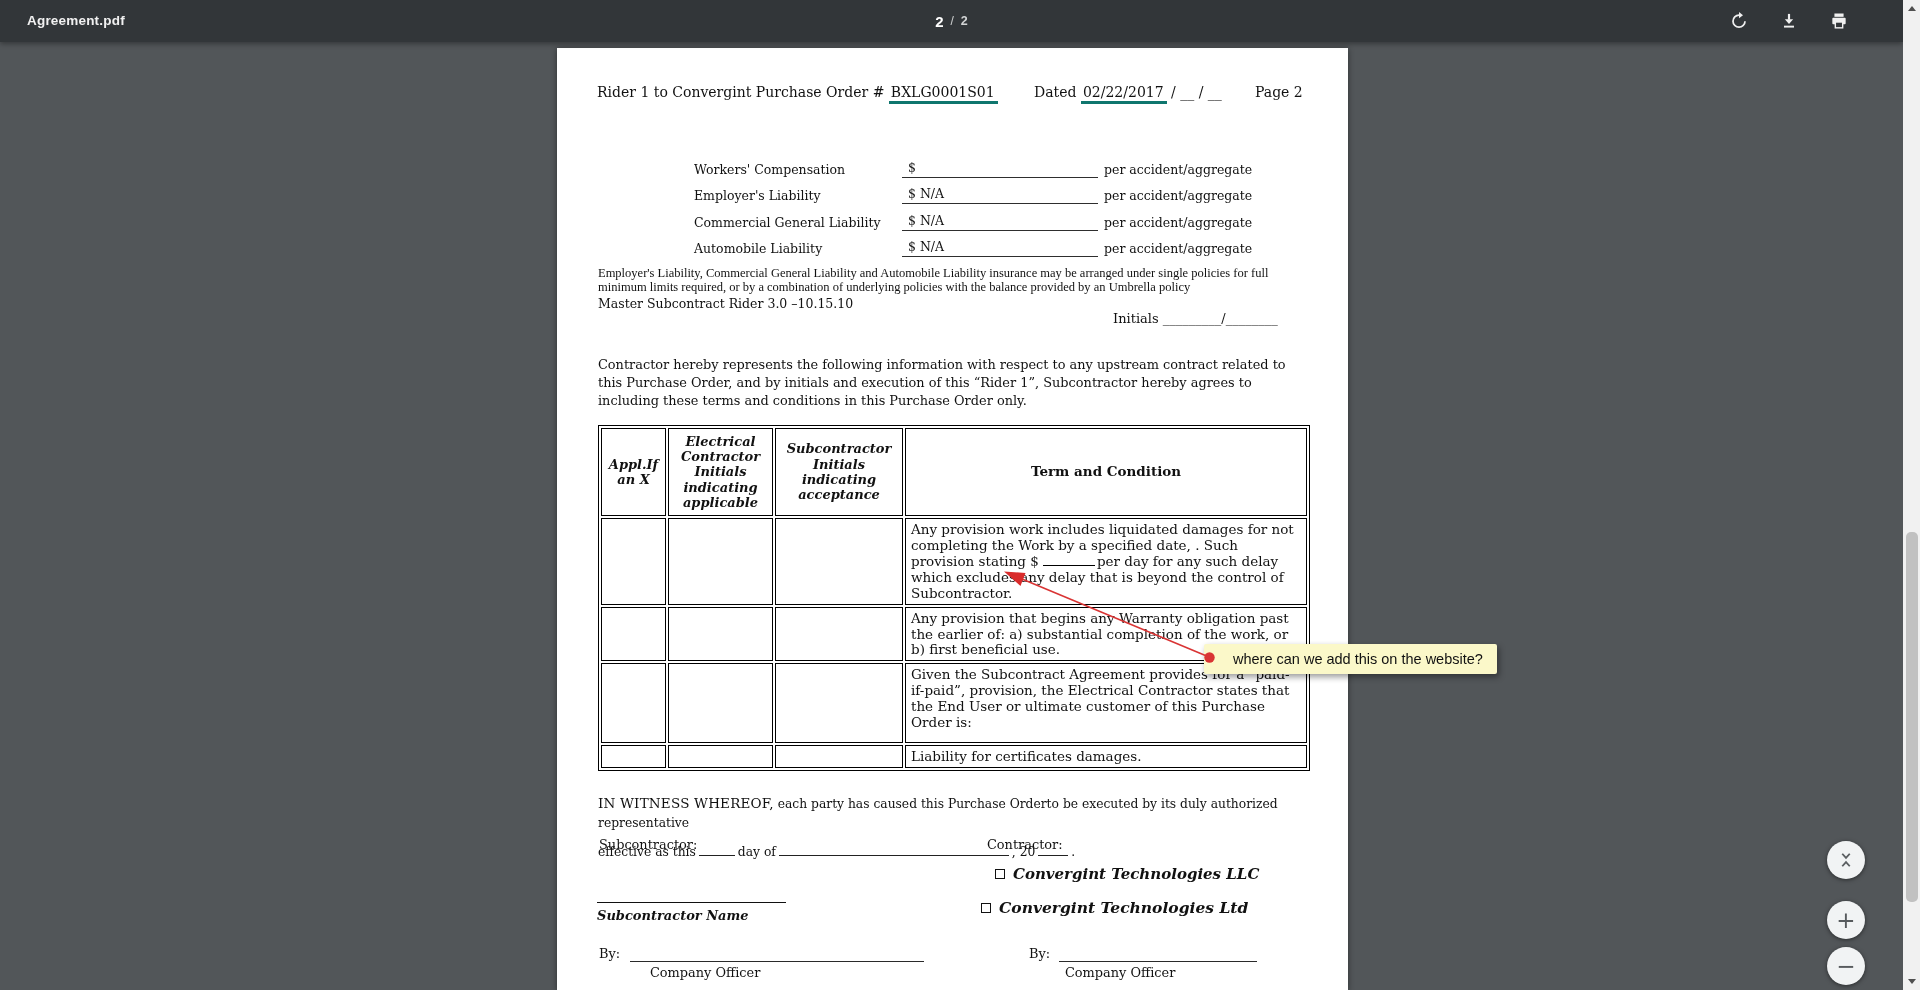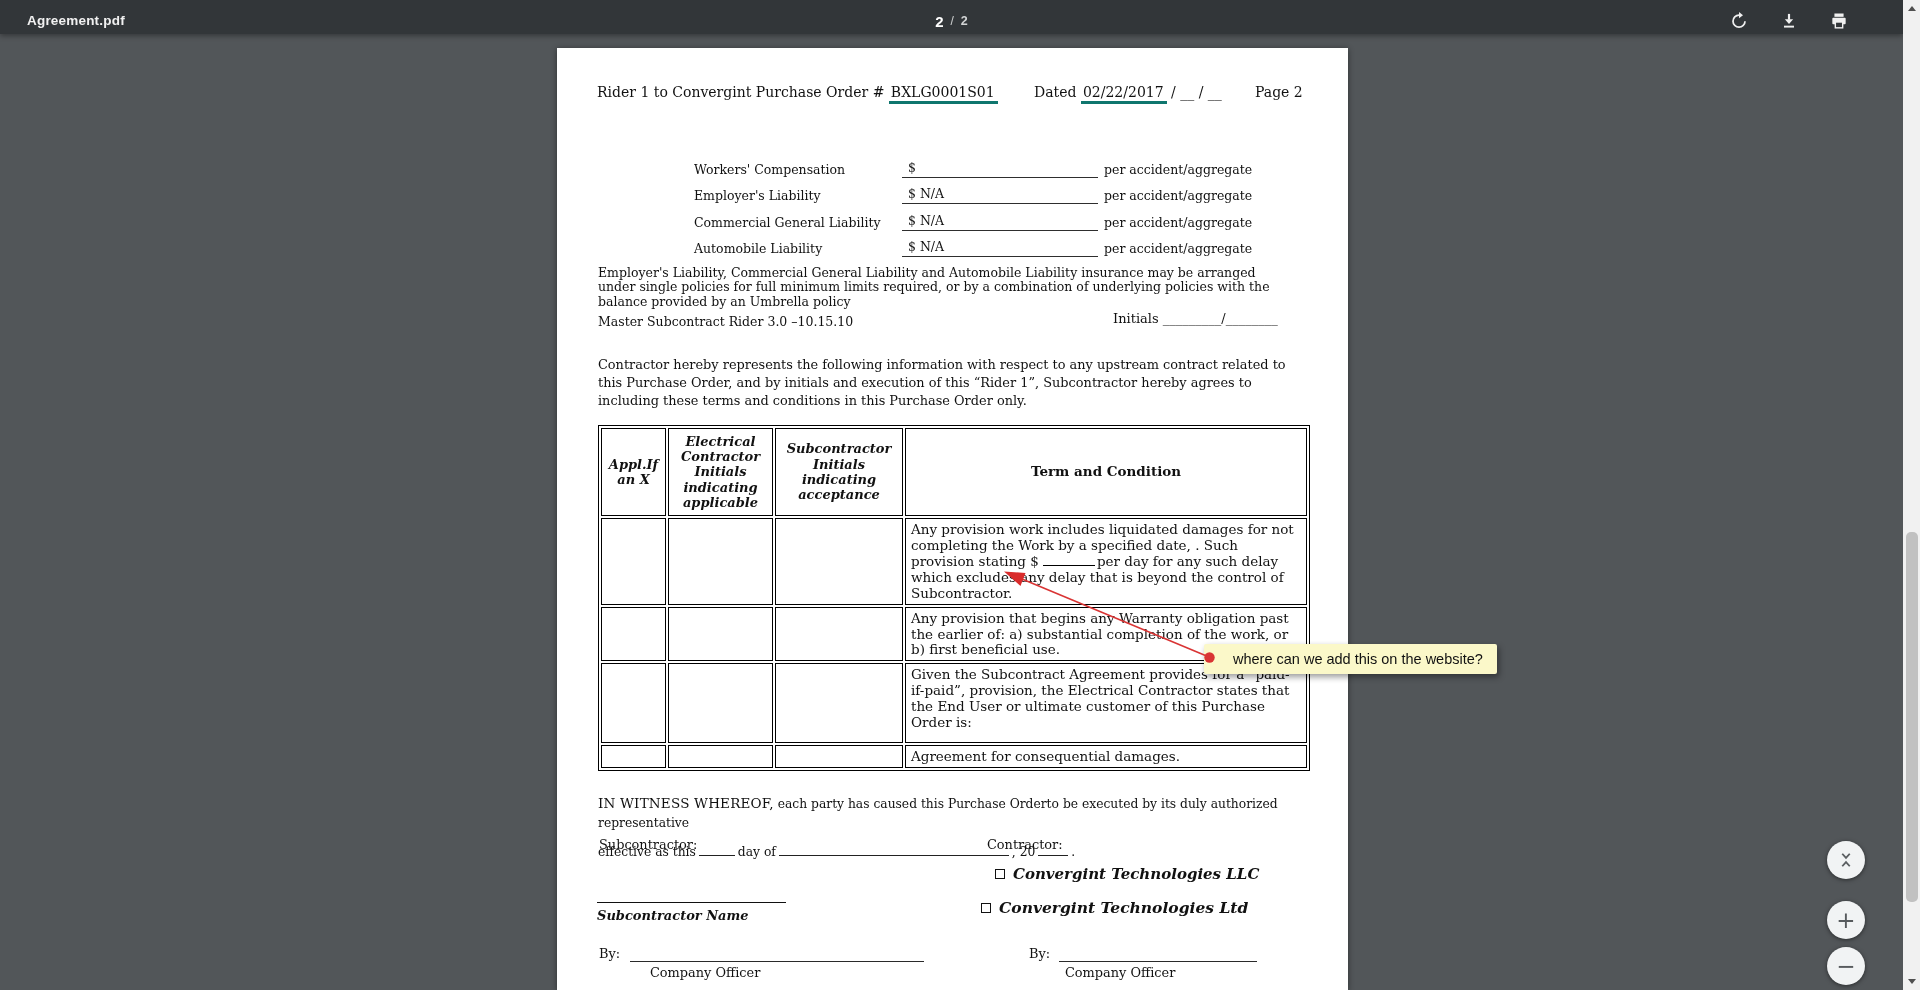--- a/index.html
+++ b/index.html
@@ -1,21 +1,21 @@
 <!DOCTYPE html>
 <html><head>
 <meta charset="utf-8">
 <style>
   * { box-sizing: border-box; margin: 0; padding: 0; }
   html, body { width: 1920px; height: 990px; overflow: hidden; }
   body { position: relative; background: #525659; font-family: "Liberation Sans", sans-serif; }
 
   
   .toolbar {
-    position: absolute; left: 0; top: 0; width: 1903px; height: 34px;
+    position: absolute; left: 0; top: 0; width: 1903px; height: 42px;
     background: #323639; z-index: 3; box-shadow: 0 2px 5px rgba(0,0,0,.35);
   }
   .tb-title {
     position: absolute; left: 27px; top: 0; height: 42px; line-height: 42px;
     color: #f1f1f1; font-size: 13.5px; font-weight: 700; letter-spacing: .2px;
   }
   .tb-center {
     position: absolute; left: 0; right: 0; top: 0; height: 42px;
     display: flex; align-items: center; justify-content: center; gap: 7px;
   }
@@ -187,23 +187,23 @@
       <span class="ins-label">Commercial General Liability</span>
       <span class="ins-val">$ N/A</span>
       <span class="ins-suffix">per accident/aggregate</span>
     </div>
     <div class="ins-row" style="top:193px;">
       <span class="ins-label">Automobile Liability</span>
       <span class="ins-val">$ N/A</span>
       <span class="ins-suffix">per accident/aggregate</span>
     </div>
 
-    <div class="abs para" style="left:41px; top:218px; width:694px;">Employer's Liability, Commercial General Liability and Automobile Liability insurance may be arranged under single policies for full minimum limits required, or by a combination of underlying policies with the balance provided by an Umbrella policy</div>
-
-    <div class="abs rider-line" style="left:41px; top:266px;">Master Subcontract Rider 3.0 –10.15.10</div>
+    <div class="abs para" style="left:41px; top:218px; width:694px;font-family:Liberation Serif, serif;">Employer's Liability, Commercial General Liability and Automobile Liability insurance may be arranged under single policies for full minimum limits required, or by a combination of underlying policies with the balance provided by an Umbrella policy</div>
+
+    <div class="abs rider-line" style="left:41px; top:248px;">Master Subcontract Rider 3.0 –10.15.10</div>
     <div class="abs initials" style="left:556px; top:263px;">Initials _________/________</div>
 
     <div class="abs para-loose" style="left:41px; top:308px; width:708px;">Contractor hereby represents the following information with respect to any upstream contract related to this Purchase Order, and by initials and execution of this “Rider 1”, Subcontractor hereby agrees to including these terms and conditions in this Purchase Order only.</div>
 
     <table class="terms">
       <colgroup>
           <col style="width:65px">
           <col style="width:105px">
           <col style="width:128px">
           <col>
@@ -232,21 +232,21 @@
       <tr>
         <td style="height:80px;"></td>
         <td></td>
         <td></td>
         <td class="term-cell">Given the Subcontract Agreement provides for a “paid-if-paid”, provision, the Electrical Contractor states that the End User or ultimate customer of this Purchase Order is:</td>
       </tr>
       <tr>
         <td style="height:22px;"></td>
         <td></td>
         <td></td>
-        <td class="term-cell">Agreement for consequential damages.</td>
+        <td class="term-cell">Liability for certificates damages.</td>
       </tr>
     </tbody>
       </table>
 
     <div class="abs" style="left:41px; top:745px; width:712px;">
       <span class="witness-lead">IN WITNESS WHEREOF,</span><span class="witness-body"> each party has caused this Purchase Orderto be executed by its duly authorized representative</span>
       <div class="witness-body" style="margin-top:14px;">
         <span>effective as this</span><span class="wblank" style="width:36px;"></span><span>day of</span><span class="wblank" style="width:230px;"></span><span>, 20</span><span class="wblank" style="width:30px;"></span><span>.</span>
       </div>
     </div>

